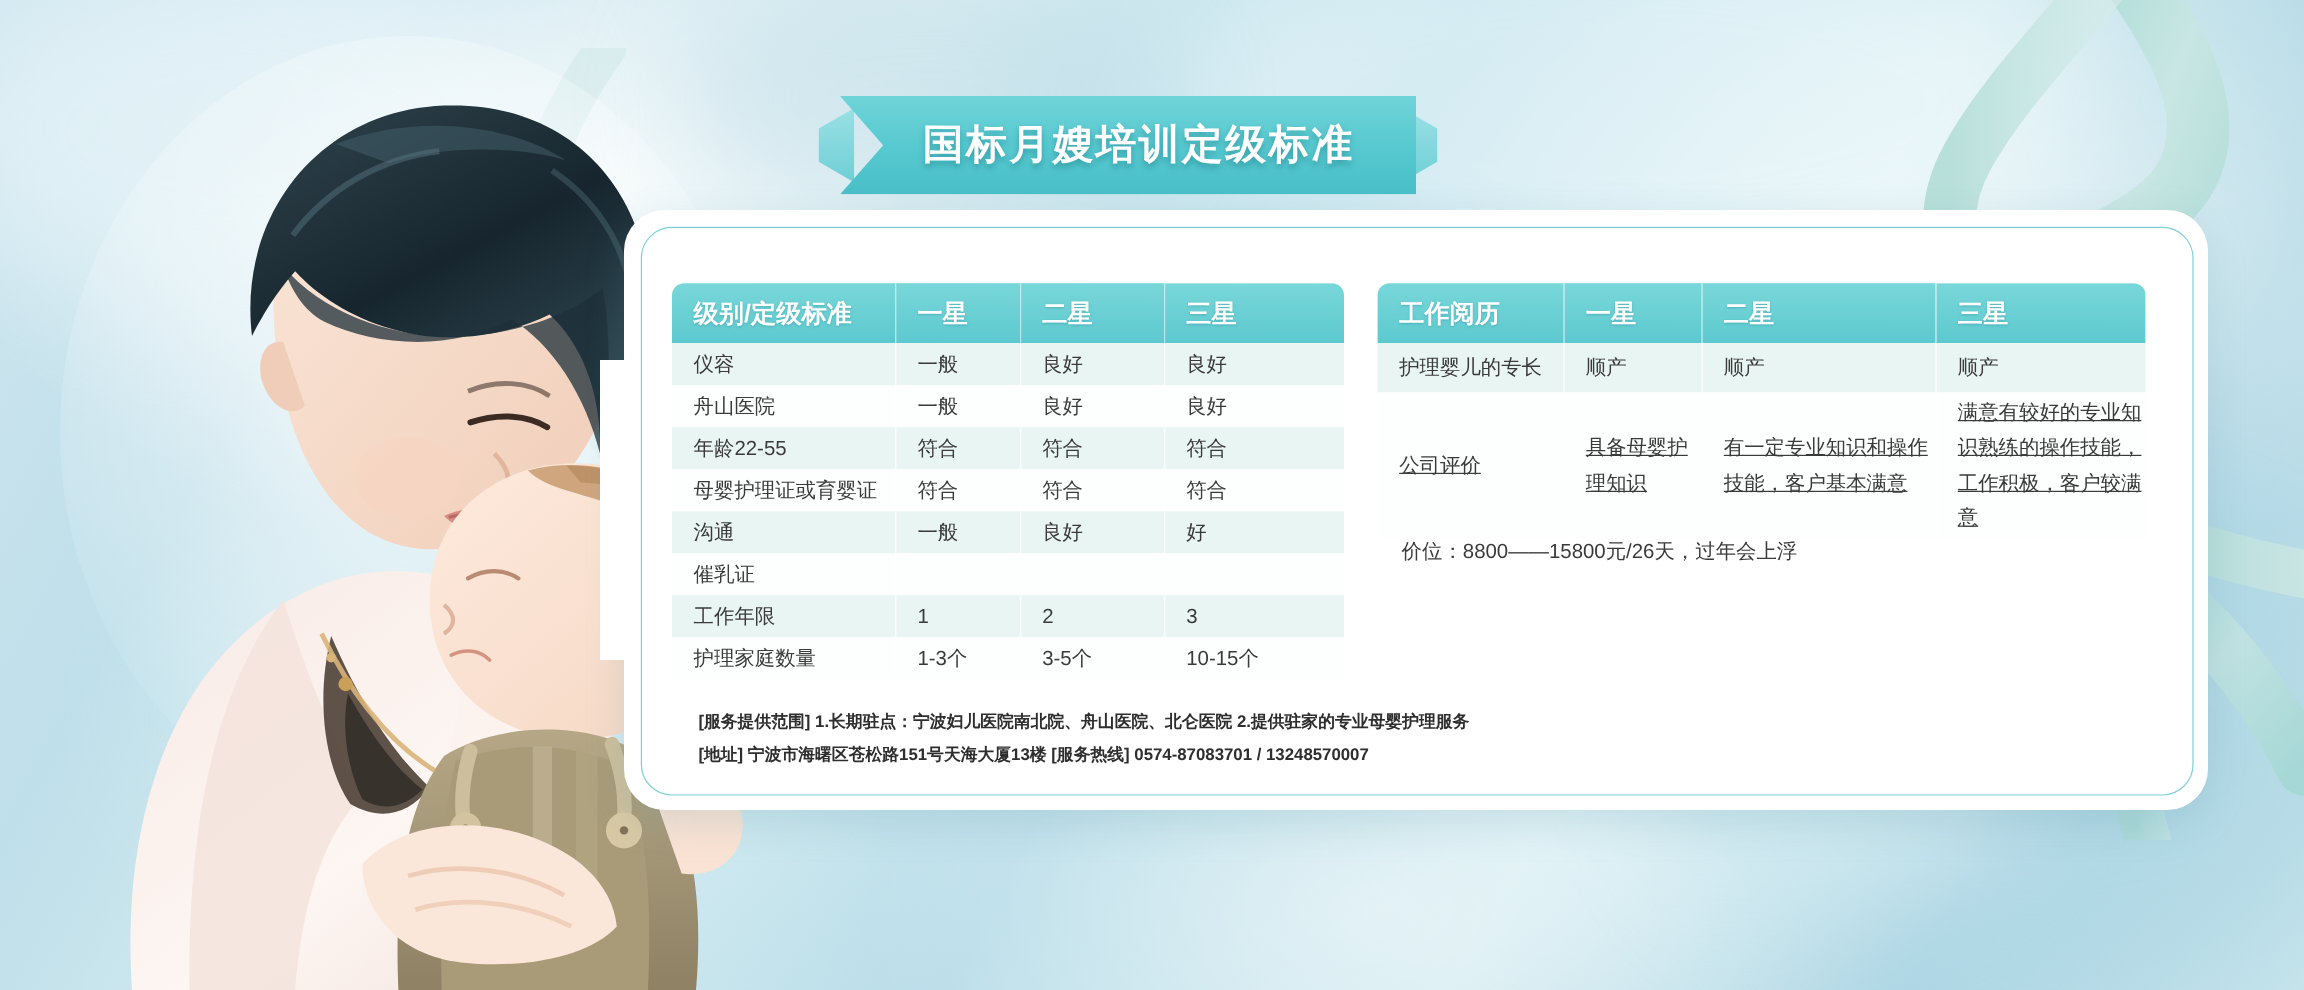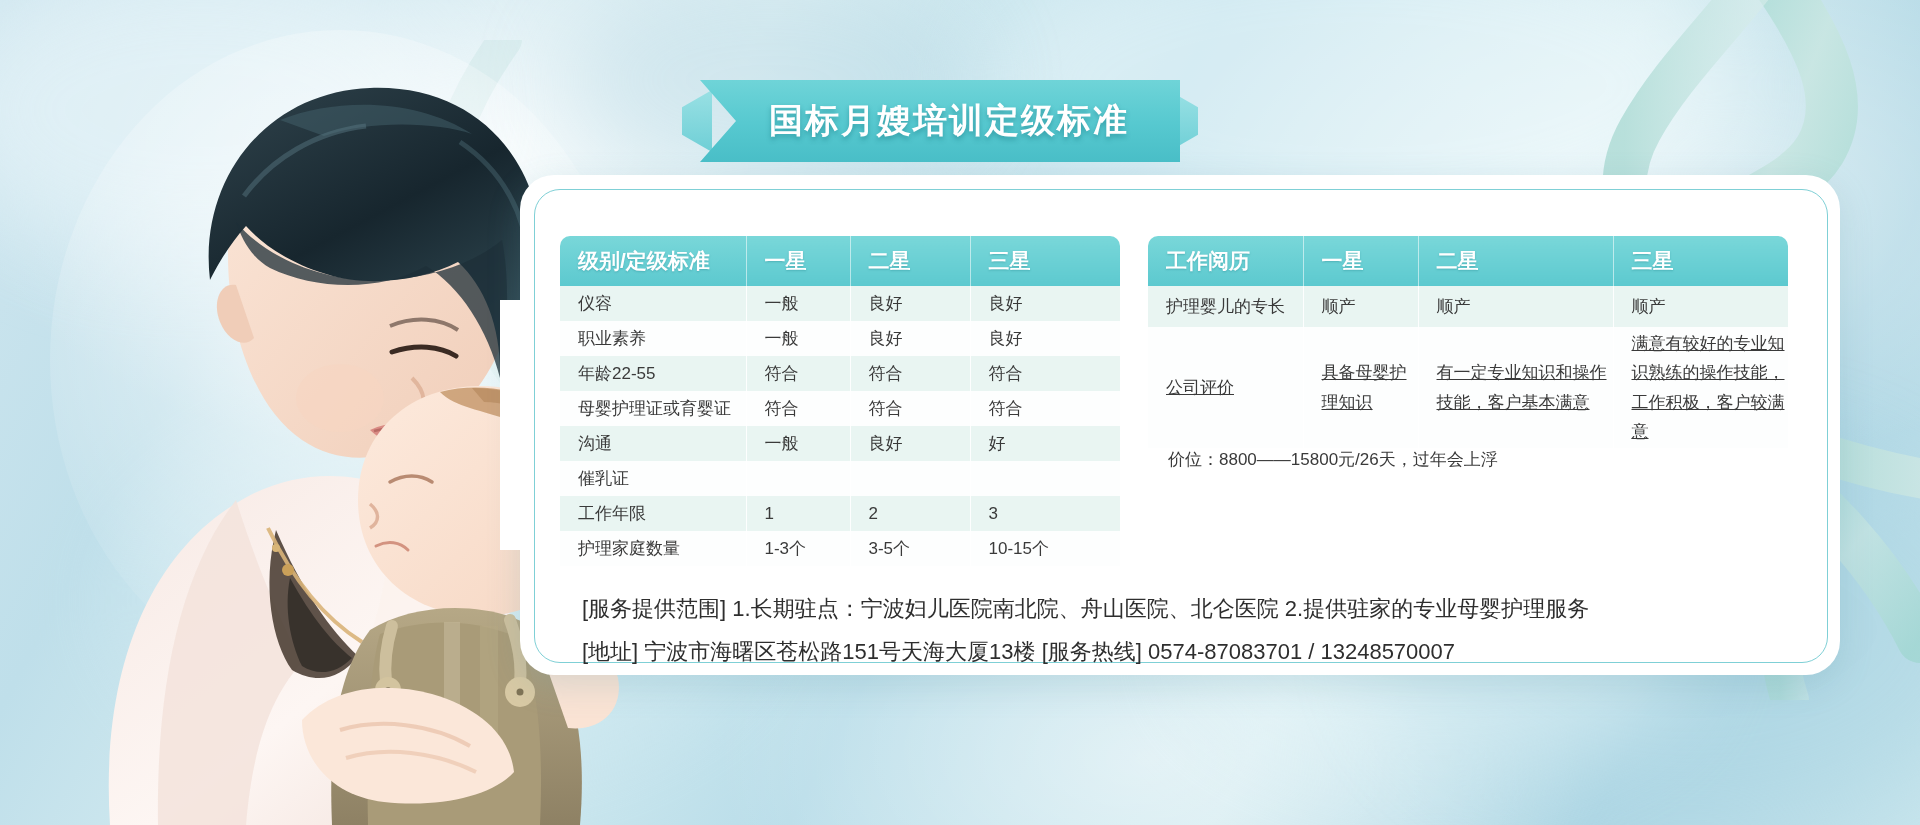--- a/index.html
+++ b/index.html
@@ -108,21 +108,21 @@
   .tbl-right tbody td{white-space:normal;line-height:1.72;}
   .tbl-right tbody td.multi{padding-top:2px;padding-bottom:2px;text-decoration:underline;}
 
   .price-note{
     font-size:17px;color:#3a3a3a;padding-left:20px;
   }
 
   
   .footer{
     position:absolute;left:582px;top:588px;width:1200px;
-    font-size:22px;color:#2e2e2e;line-height:1.95;
+    font-size:14px;color:#2e2e2e;line-height:1.95;font-weight:bold;
   }
   .footer .fl{white-space:nowrap;}
 </style>
 </head>
 <body>
 
 <div class="stage">
 
   <div class="bk bk1"></div>
   <div class="bk bk2"></div>
@@ -305,21 +305,21 @@
           </tr>
         </thead>
         <tbody>
           <tr>
             <td>仪容</td>
             <td>一般</td>
             <td>良好</td>
             <td>良好</td>
           </tr>
           <tr>
-            <td>职业素养</td>
+            <td>舟山医院</td>
             <td>一般</td>
             <td>良好</td>
             <td>良好</td>
           </tr>
           <tr>
             <td>年龄22-55</td>
             <td>符合</td>
             <td>符合</td>
             <td>符合</td>
           </tr>

